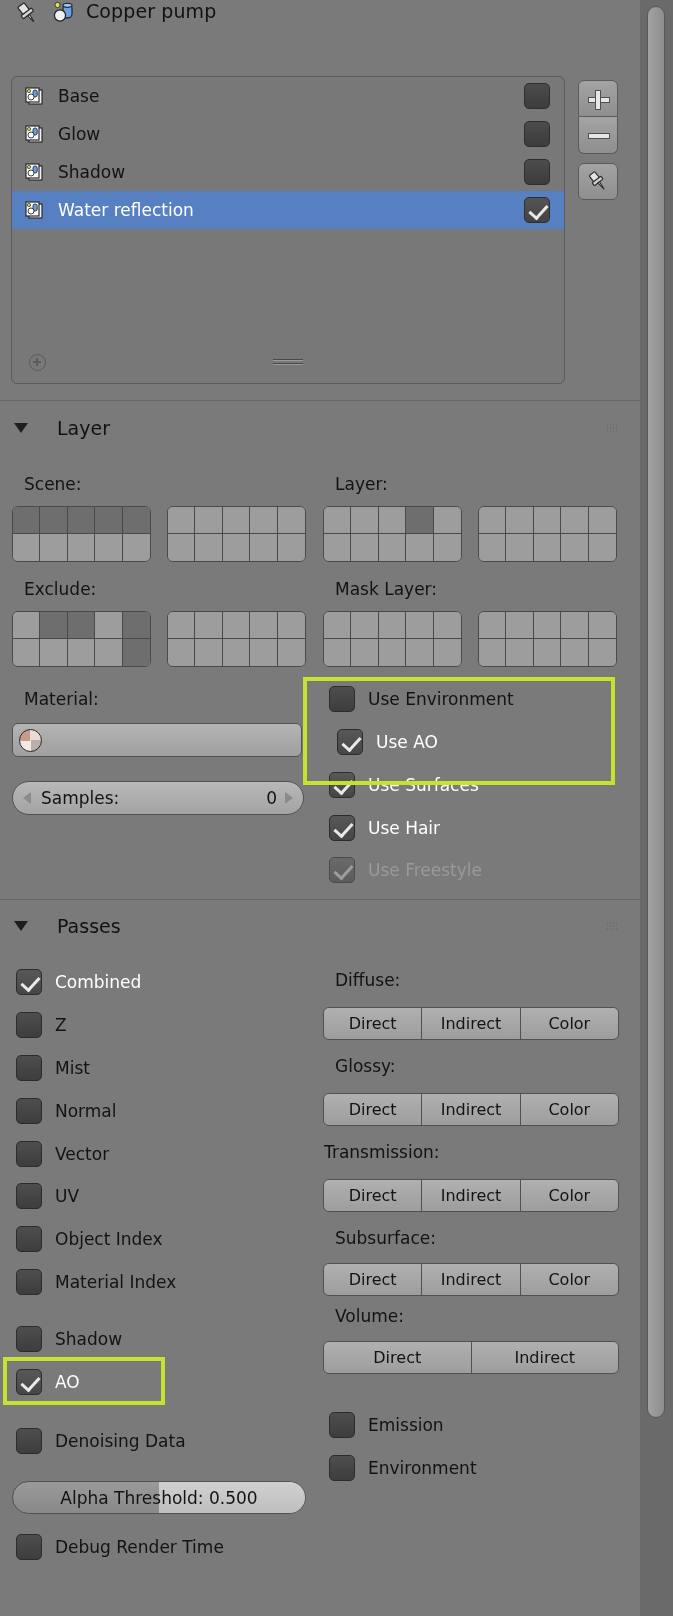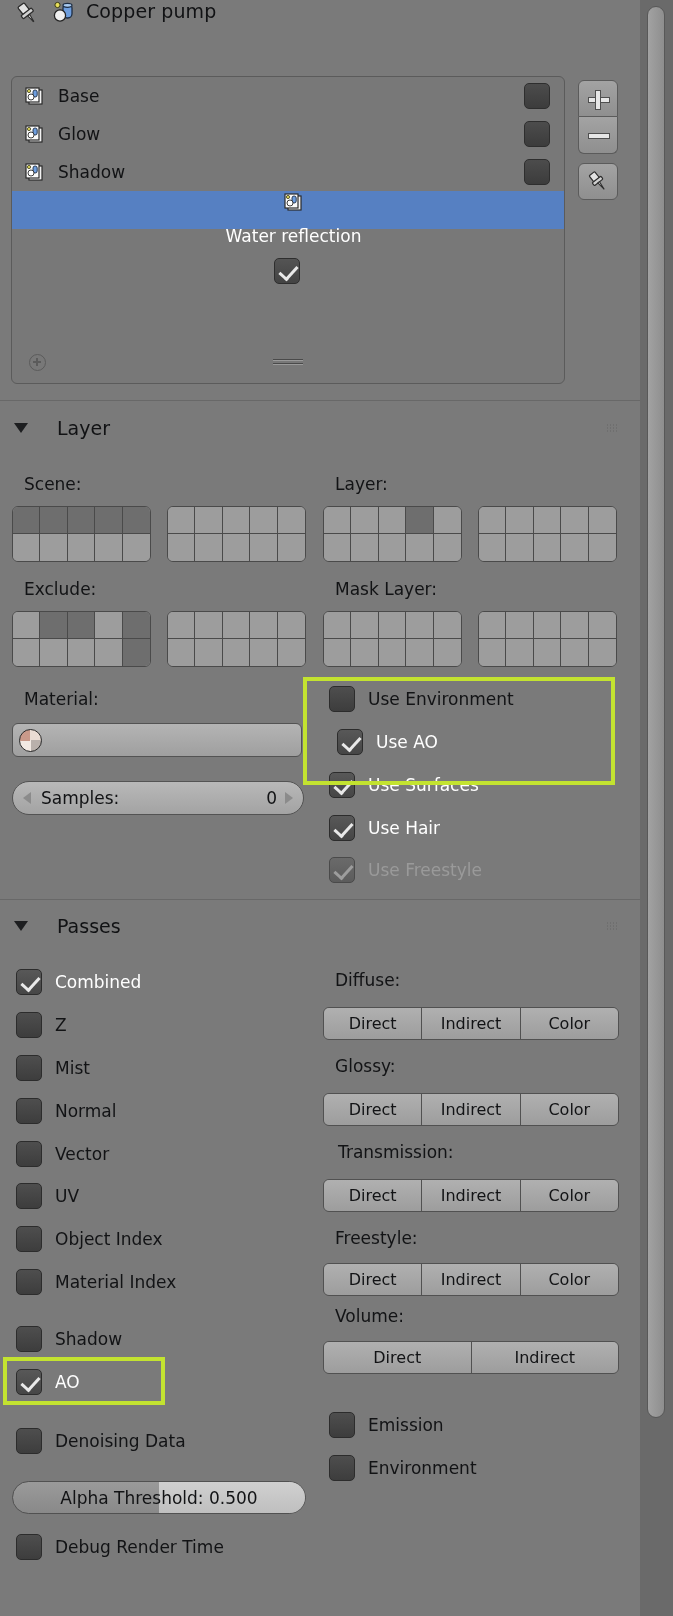--- a/index.html
+++ b/index.html
@@ -50,21 +50,21 @@
     overflow: hidden;
   }
   .list-row {
     height: 38px;
     display: flex;
     align-items: center;
     padding: 0 0 0 11px;
     gap: 12px;
     position: relative;
   }
-  .list-row.selected { background: #5680c2; flex-direction: column; }
+  .list-row.selected { background: #5680c2; }
   .row-label {
     font-size: 17px;
     color: #121315;
     flex: 1;
   }
   .list-row.selected .row-label { color: #ffffff; }
 
   .layer-icon { width: 23px; height: 23px; flex: none; position: relative; }
 
   .row-toggle {
@@ -671,28 +671,28 @@
     <div>Color</div>
   </div>
 
   <div class="grp-label" style="left:335px; top:1056px;">Glossy:</div>
   <div class="btn-grp" style="left:323px; top:1093px;">
     <div>Direct</div>
     <div>Indirect</div>
     <div>Color</div>
   </div>
 
-  <div class="grp-label" style="left:338px; top:1142px;">Transmission:</div>
+  <div class="grp-label" style="left:324px; top:1142px;">Transmission:</div>
   <div class="btn-grp" style="left:323px; top:1179px;">
     <div>Direct</div>
     <div>Indirect</div>
     <div>Color</div>
   </div>
 
-  <div class="grp-label" style="left:335px; top:1228px;">Freestyle:</div>
+  <div class="grp-label" style="left:335px; top:1228px;">Subsurface:</div>
   <div class="btn-grp" style="left:323px; top:1263px;">
     <div>Direct</div>
     <div>Indirect</div>
     <div>Color</div>
   </div>
 
   <div class="grp-label" style="left:335px; top:1306px;">Volume:</div>
   <div class="btn-grp" style="left:323px; top:1341px;">
     <div>Direct</div>
     <div>Indirect</div>

